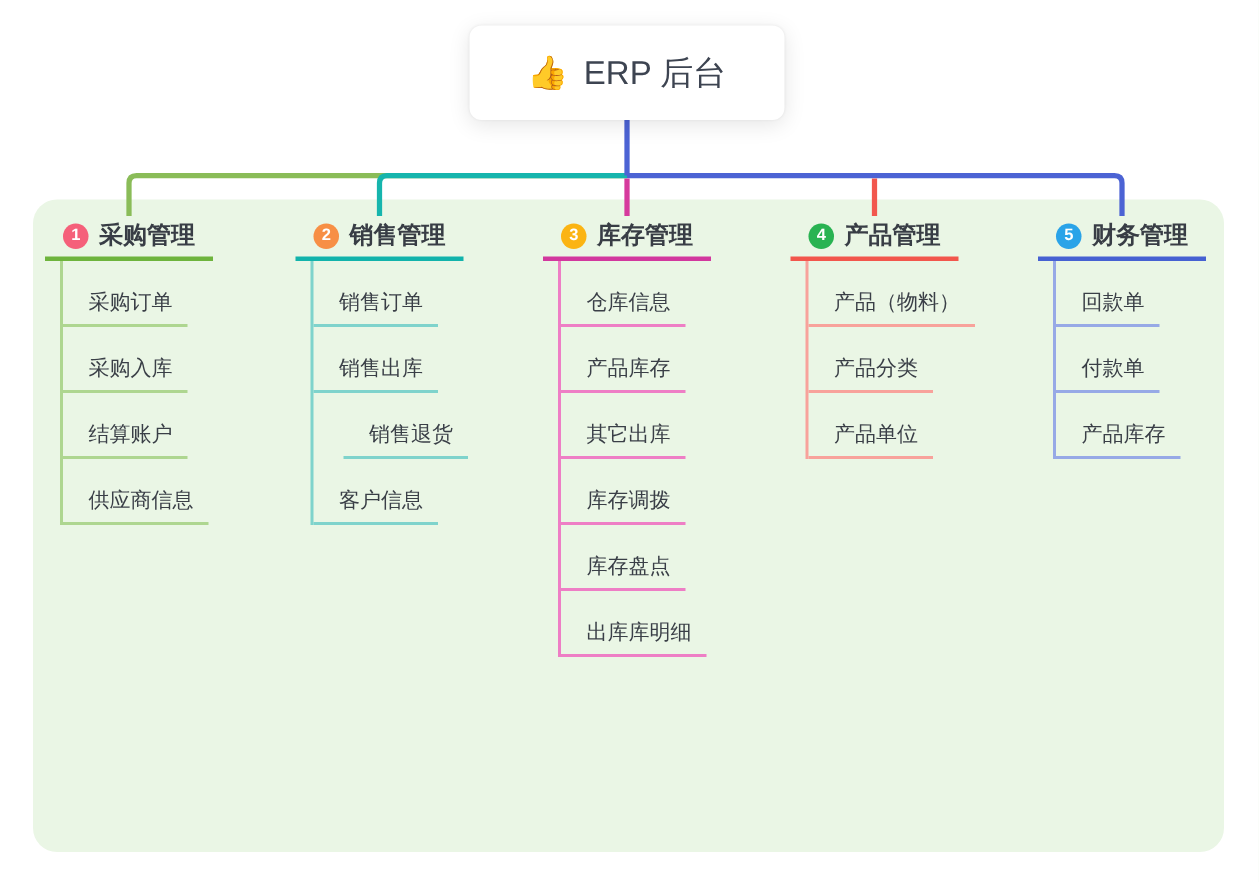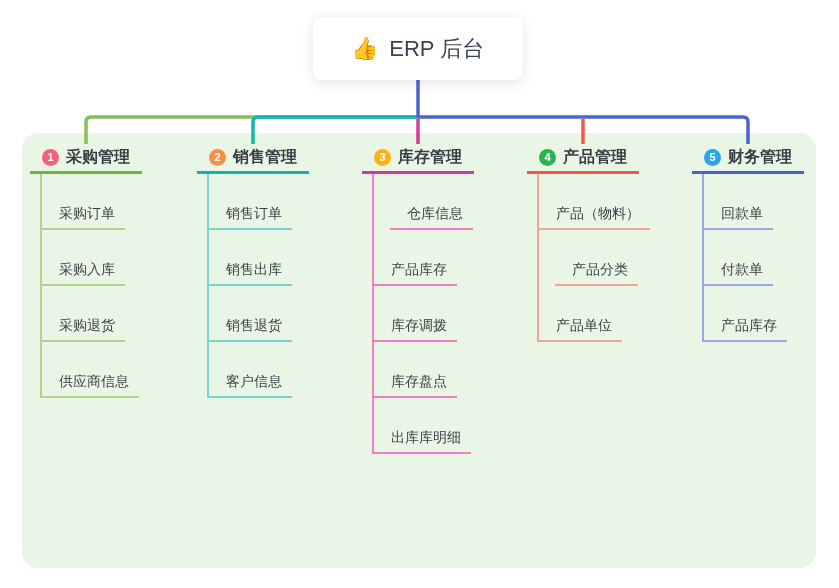--- a/index.html
+++ b/index.html
@@ -26,21 +26,21 @@
     padding:0 8px 0 12px;border-bottom:3px solid #999;
     font-size:16px;font-weight:600;color:#383d45;cursor:pointer;white-space:nowrap;
   }
   .badge{
     width:17px;height:17px;border-radius:50%;flex:0 0 auto;
     display:flex;align-items:center;justify-content:center;
     color:#ffffff;font-size:11px;font-weight:700;line-height:1;
   }
   .children{margin-left:10px;border-left:2px solid #ccc;display:flex;flex-direction:column;align-items:flex-start;}
   .child-row{
-    box-sizing:border-box;height:56px;
+    box-sizing:border-box;height:44px;
     display:flex;align-items:flex-end;
     padding:0 10px 5px 17px;border-bottom:2px solid #ccc;
     font-size:14px;color:#3a3f47;cursor:pointer;white-space:nowrap;
   }
   .b1{left:30px;} .b2{left:197px;} .b3{left:362px;} .b4{left:527px;} .b5{left:692px;}
 </style>
 </head>
 <body>
 
 <div class="stage">
@@ -67,60 +67,63 @@
       <span>采购管理</span>
     </div>
     <div class="children" style="border-left-color: rgb(174, 214, 144);">
       <div class="child-row" style="border-bottom-color: rgb(174, 214, 144);">
         <span>采购订单</span>
         </div>
       <div class="child-row" style="border-bottom-color: rgb(174, 214, 144);">
         <span>采购入库</span>
         </div>
       <div class="child-row" style="border-bottom-color: rgb(174, 214, 144);">
-        <span>采购退货</span>
+        <span>结算账户</span>
         </div>
       <div class="child-row" style="border-bottom-color: rgb(174, 214, 144);">
         <span>供应商信息</span>
         </div>
     </div>
   </div>
 
   <div class="branch b2">
     <div class="branch-title" style="border-bottom-color: rgb(18, 179, 171);">
       <span class="badge" style="background: rgb(247, 143, 69);">2</span>
       <span>销售管理</span>
     </div>
     <div class="children" style="border-left-color: rgb(127, 211, 204);">
       <div class="child-row" style="border-bottom-color: rgb(127, 211, 204);">
         <span>销售订单</span>
         </div>
       <div class="child-row" style="border-bottom-color: rgb(127, 211, 204);">
         <span>销售出库</span>
         </div>
-      <div class="child-row" style="border-bottom-color: rgb(127, 211, 204);">
+      <div class="child-row" style="border-bottom-color: rgb(127, 211, 204); margin-left: 20px;">
         <span>销售退货</span>
         </div>
       <div class="child-row" style="border-bottom-color: rgb(127, 211, 204);">
         <span>客户信息</span>
         </div>
     </div>
   </div>
 
   <div class="branch b3">
     <div class="branch-title" style="border-bottom-color: rgb(210, 56, 158);">
       <span class="badge" style="background: rgb(251, 180, 19);">3</span>
       <span>库存管理</span>
     </div>
     <div class="children" style="border-left-color: rgb(238, 126, 197);">
-      <div class="child-row" style="border-bottom-color: rgb(238, 126, 197); margin-left: 16px;">
+      <div class="child-row" style="border-bottom-color: rgb(238, 126, 197);">
         <span>仓库信息</span>
         </div>
       <div class="child-row" style="border-bottom-color: rgb(238, 126, 197);">
         <span>产品库存</span>
+        </div>
+      <div class="child-row" style="border-bottom-color: rgb(238, 126, 197);">
+        <span>其它出库</span>
         </div>
       <div class="child-row" style="border-bottom-color: rgb(238, 126, 197);">
         <span>库存调拨</span>
         </div>
       <div class="child-row" style="border-bottom-color: rgb(238, 126, 197); justify-content: flex-end;">
         <span>库存盘点</span>
         </div>
       <div class="child-row" style="border-bottom-color: rgb(238, 126, 197); justify-content: center;">
         <span>出库库明细</span>
         </div>
@@ -129,21 +132,21 @@
 
   <div class="branch b4">
     <div class="branch-title" style="border-bottom-color: rgb(242, 86, 76);">
       <span class="badge" style="background: rgb(41, 179, 82);">4</span>
       <span>产品管理</span>
     </div>
     <div class="children" style="border-left-color: rgb(248, 162, 155);">
       <div class="child-row" style="border-bottom-color: rgb(248, 162, 155);">
         <span>产品（物料）</span>
         </div>
-      <div class="child-row" style="border-bottom-color: rgb(248, 162, 155); margin-left: 16px;">
+      <div class="child-row" style="border-bottom-color: rgb(248, 162, 155);">
         <span>产品分类</span>
         </div>
       <div class="child-row" style="border-bottom-color: rgb(248, 162, 155);">
         <span>产品单位</span>
         </div>
     </div>
   </div>
 
   <div class="branch b5">
     <div class="branch-title" style="border-bottom-color: rgb(70, 97, 210);">

